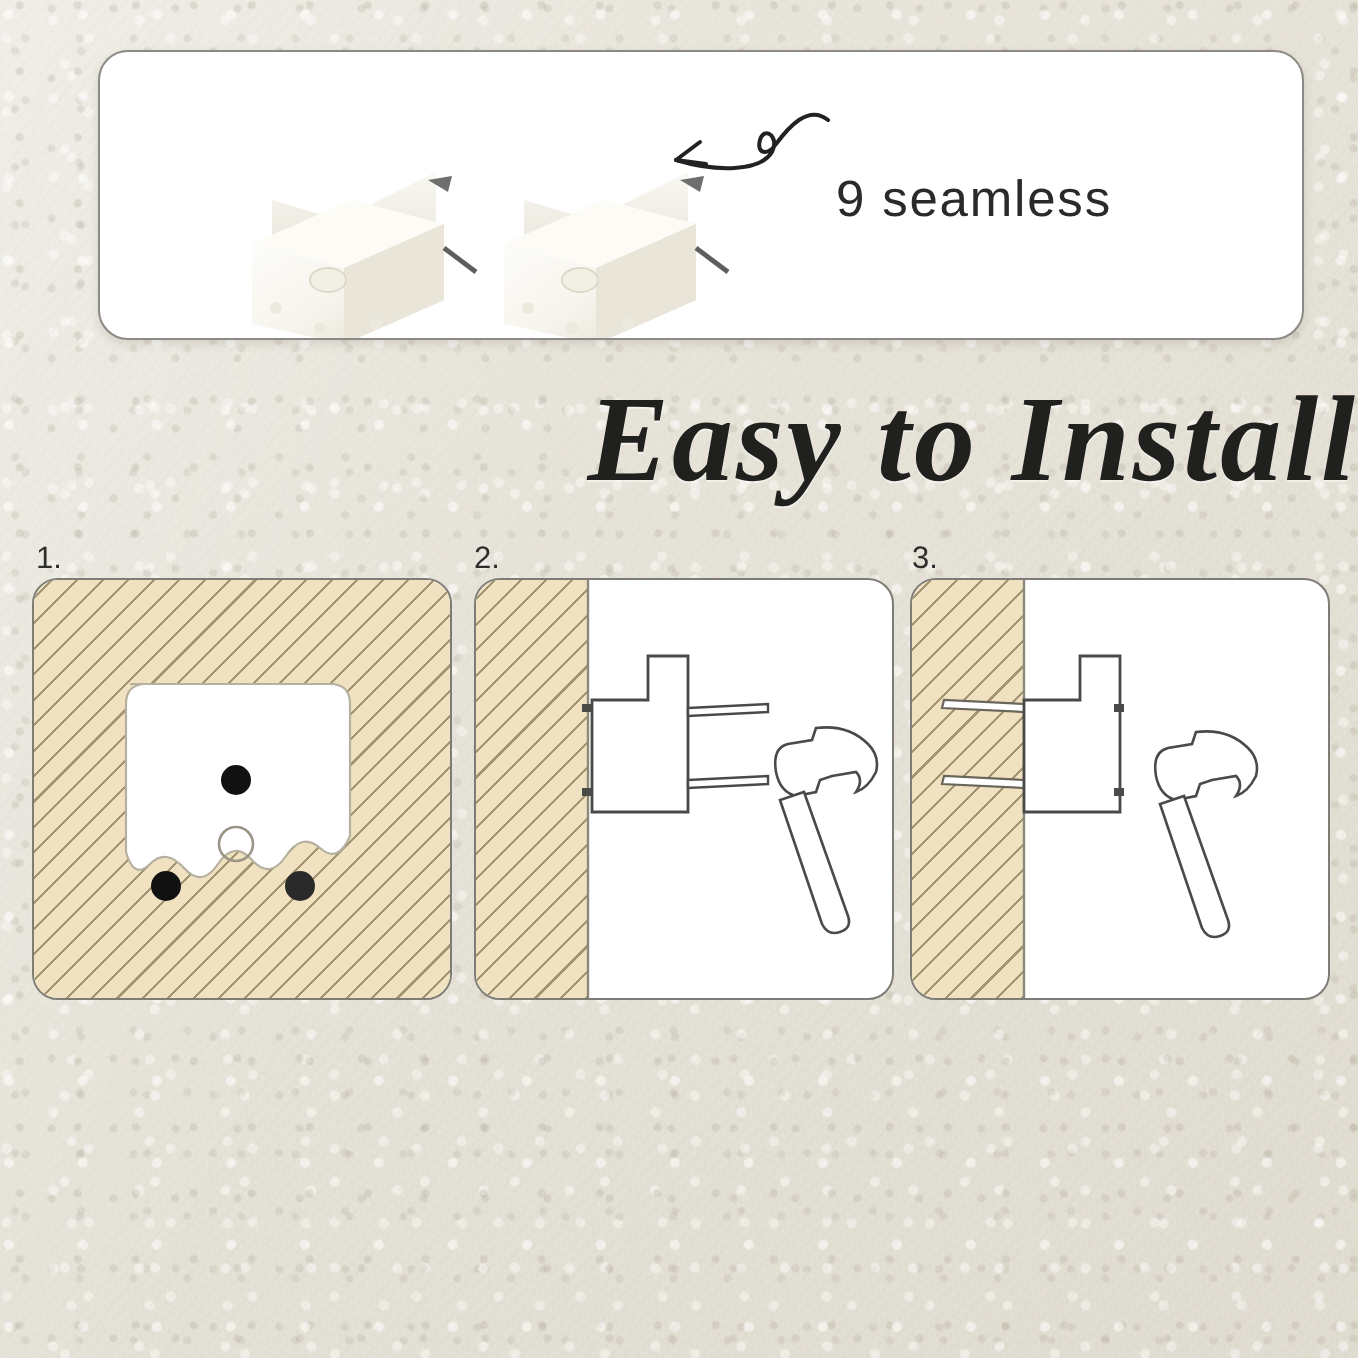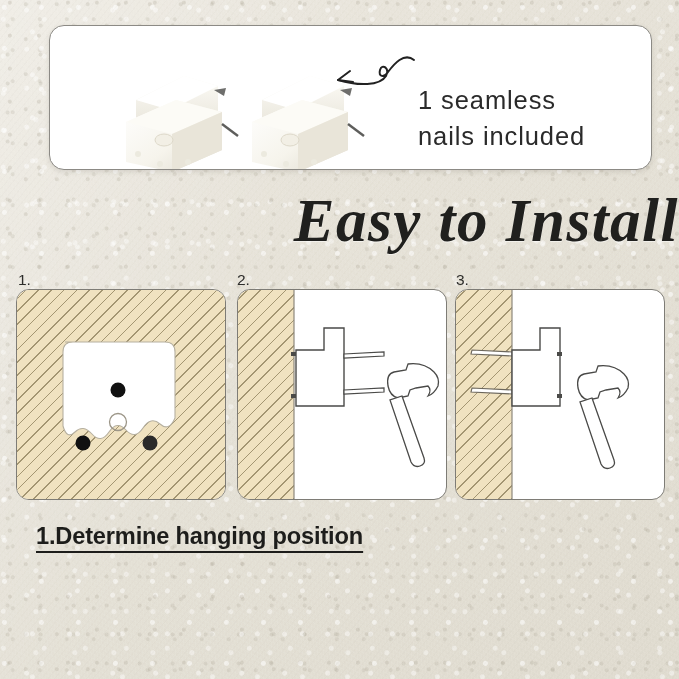--- a/index.html
+++ b/index.html
@@ -144,22 +144,21 @@
   </div>
 
   <div id="curl-arrow">
     <svg width="95" height="48" viewBox="0 0 95 48">
       <path d="M92 10 C82 2 72 14 66 22 C62 28 56 27 58 20 C60 13 68 18 64 26 C58 36 36 36 16 30" stroke="#222" stroke-width="2" fill="none" stroke-linecap="round"></path>
       <path d="M16 30 L31 32 M16 30 L28 21" stroke="#222" stroke-width="2" fill="none" stroke-linecap="round"></path>
     </svg>
   </div>
 
   <div id="nails-text">
-    <div>1 seamless</div>
-    <div>nails included</div>
+    <div>9 seamless</div>
   </div>
 </div>
 
 <div id="title">Easy to Install</div>
 
 <div class="step-num" style="left:18px;top:271px;">1.</div>
 <div class="step-num" style="left:237px;top:271px;">2.</div>
 <div class="step-num" style="left:456px;top:271px;">3.</div>
 
 <div class="panel" id="panel-1">
@@ -212,16 +211,13 @@
     <g>
       <path d="M122 98 Q120 86 128 84 L140 82 L142 76 Q158 74 168 84
                Q174 90 172 98 Q168 106 162 108 Q166 102 162 98
                L150 100 L144 102 L142 108 L132 110 Q124 108 122 98 Z" fill="#ffffff" stroke="#4a4a48" stroke-width="1.3"></path>
       <path d="M136 108 L158 170 Q160 176 154 178 Q148 180 145 174 L124 112 Z" fill="#ffffff" stroke="#4a4a48" stroke-width="1.3"></path>
     </g>
   </svg>
 </div>
 
 <div id="instructions">
-  <div class="instr-row">
-    <span class="instr">1.Determine hanging position</span>
-  </div>
 </div>
 
 </body></html>

